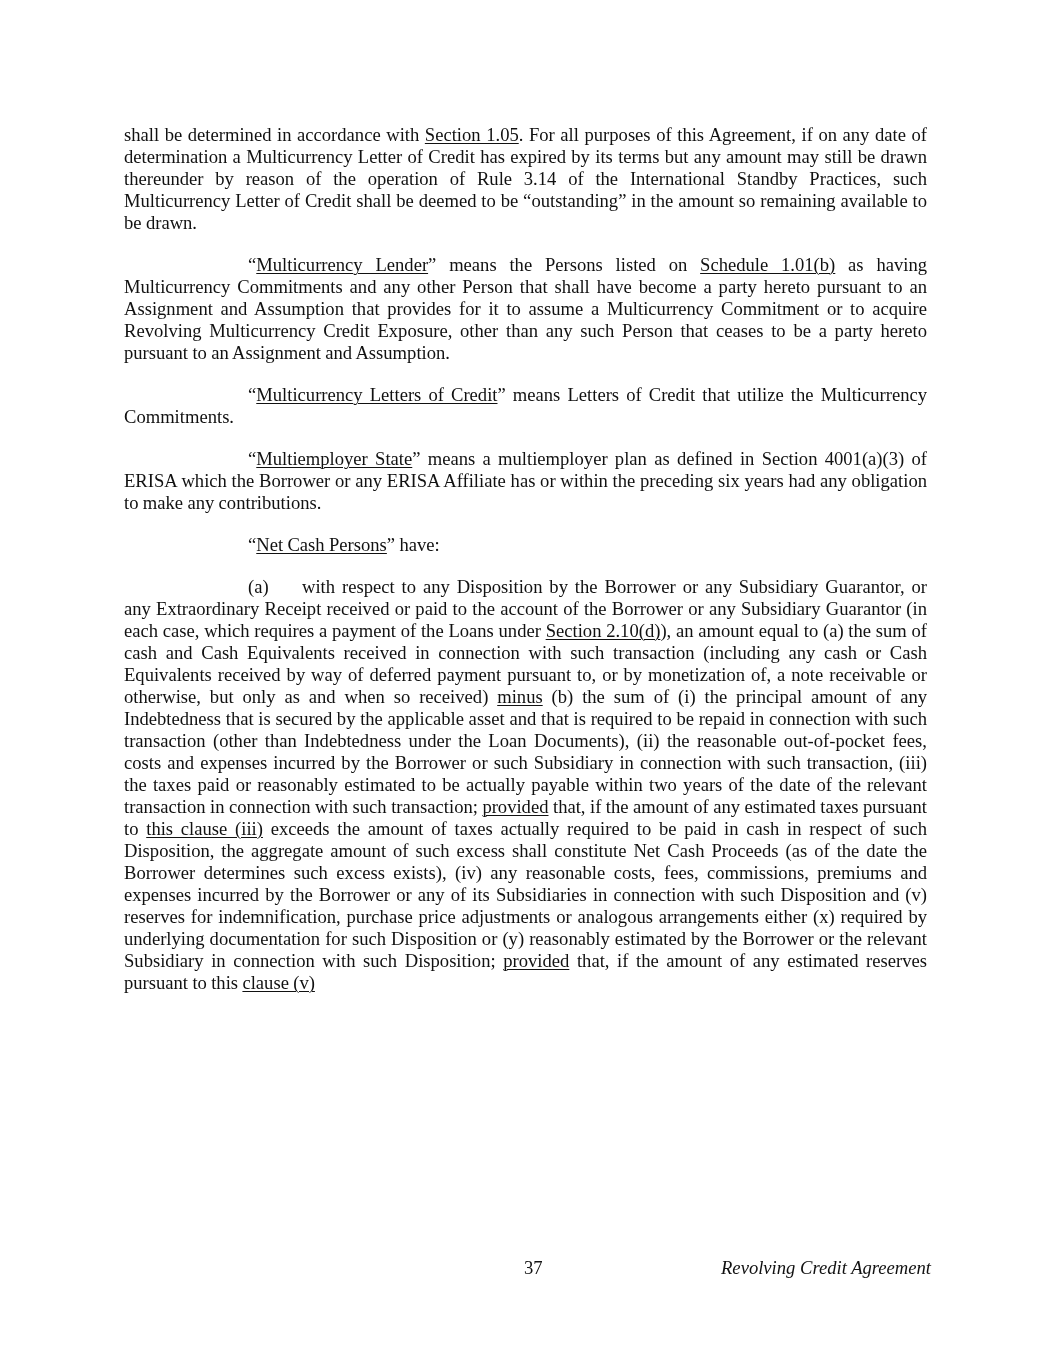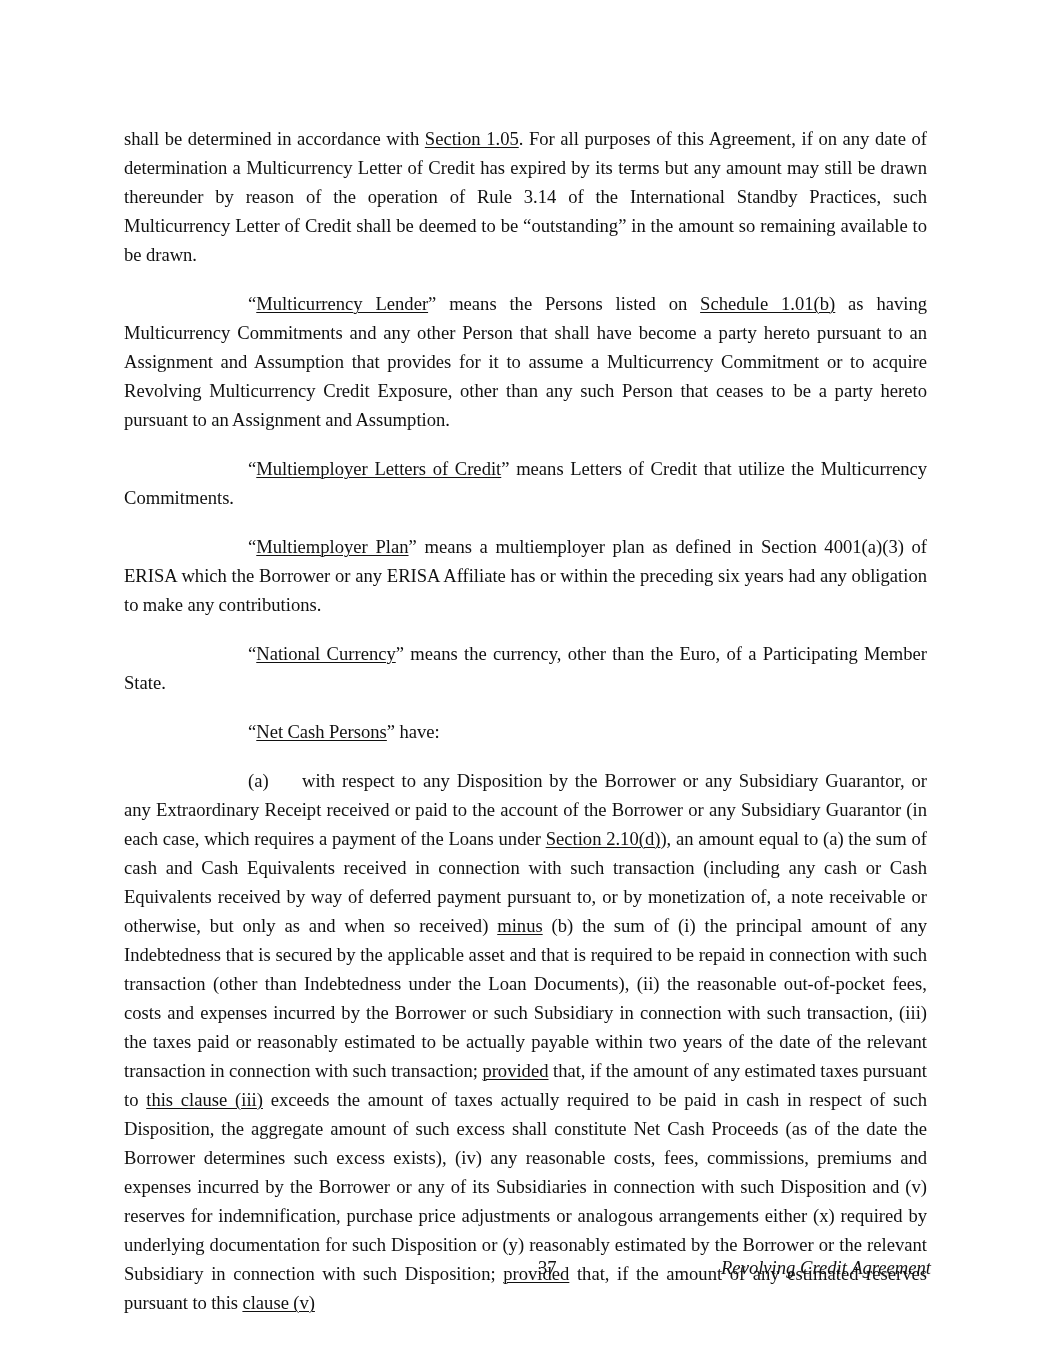--- a/index.html
+++ b/index.html
@@ -17,21 +17,21 @@
     }
     .page {
       position: absolute;
       left: 124px;
       top: 124px;
       width: 807px;
     }
     .para {
       margin: 0 4px 20px 0;
       font-size: 18.6px;
-      line-height: 29px;
+      line-height: 22px;
       text-align: justify;
       text-justify: inter-word;
       hyphens: none;
       word-spacing: -0.3px;
     }
     .para.indent {
       text-indent: 124px;
     }
     .para.first {
       margin-bottom: 20px;
@@ -50,41 +50,40 @@
       position: absolute;
       top: 1256px;
       left: 124px;
       width: 807px;
       height: 26px;
       font-size: 18.6px;
       line-height: 24px;
     }
     .footer .page-number {
       position: absolute;
-      left: 414px;
+      left: 400px;
       top: 0;
     }
     .footer .doc-title {
       position: absolute;
       right: 0;
       top: 0;
       font-style: italic;
       text-align: right;
     }
   </style>
 </head>
 <body>
 
 <div class="page">
   <div id="paragraphs">
       <p class="para first"><span>shall be determined in accordance with </span><span class="u">Section 1.05</span><span>.  For all purposes of this Agreement, if on any date of determination a Multicurrency Letter of Credit has expired by its terms but any amount may still be drawn thereunder by reason of the operation of Rule 3.14 of the International Standby Practices, such Multicurrency Letter of Credit shall be deemed to be “outstanding” in the amount so remaining available to be drawn.</span></p>
       <p class="para indent"><span>“</span><span class="u">Multicurrency Lender</span><span>” means the Persons listed on </span><span class="u">Schedule 1.01(b)</span><span> as having Multicurrency Commitments and any other Person that shall have become a party hereto pursuant to an Assignment and Assumption that provides for it to assume a Multicurrency Commitment or to acquire Revolving Multicurrency Credit Exposure, other than any such Person that ceases to be a party hereto pursuant to an Assignment and Assumption.</span></p>
-      <p class="para indent"><span>“</span><span class="u">Multiemployer Letters of Credit</span><span>” means Letters of Credit that utilize the Multicurrency Commitments.</span></p>
-      <p class="para indent"><span>“</span><span class="u">Multiemployer Plan</span><span>” means a multiemployer plan as defined in Section&nbsp;4001(a)(3) of ERISA which the Borrower or any ERISA Affiliate has or within the preceding six years had any obligation to make any contributions.</span></p>
-      <p class="para indent"><span>“</span><span class="u">National Currency</span><span>” means the currency, other than the Euro, of a Participating Member State.</span></p>
+      <p class="para indent"><span>“</span><span class="u">Multicurrency Letters of Credit</span><span>” means Letters of Credit that utilize the Multicurrency Commitments.</span></p>
+      <p class="para indent"><span>“</span><span class="u">Multiemployer State</span><span>” means a multiemployer plan as defined in Section&nbsp;4001(a)(3) of ERISA which the Borrower or any ERISA Affiliate has or within the preceding six years had any obligation to make any contributions.</span></p>
       <p class="para indent"><span>“</span><span class="u">Net Cash Persons</span><span>” have:</span></p>
       <p class="para indent"><span class="tab">(a)</span><span>with respect to any Disposition by the Borrower or any Subsidiary Guarantor, or any Extraordinary Receipt received or paid to the account of the Borrower or any Subsidiary Guarantor (in each case, which requires a payment of the Loans under </span><span class="u">Section 2.10(d)</span><span>), an amount equal to (a) the sum of cash and Cash Equivalents received in connection with such transaction (including any cash or Cash Equivalents received by way of deferred payment pursuant to, or by monetization of, a note receivable or otherwise, but only as and when so received) </span><span class="u">minus</span><span> (b) the sum of (i) the principal amount of any Indebtedness that is secured by the applicable asset and that is required to be repaid in connection with such transaction (other than Indebtedness under the Loan Documents), (ii) the reasonable out-of-pocket fees, costs and expenses incurred by the Borrower or such Subsidiary in connection with such transaction, (iii) the taxes paid or reasonably estimated to be actually payable within two years of the date of the relevant transaction in connection with such transaction; </span><span class="u">provided</span><span> that, if the amount of any estimated taxes pursuant to </span><span class="u">this clause (iii)</span><span> exceeds the amount of taxes actually required to be paid in cash in respect of such Disposition, the aggregate amount of such excess shall constitute Net Cash Proceeds (as of the date the Borrower determines such excess exists), (iv) any reasonable costs, fees, commissions, premiums and expenses incurred by the Borrower or any of its Subsidiaries in connection with such Disposition and (v) reserves for indemnification, purchase price adjustments or analogous arrangements either (x) required by underlying documentation for such Disposition or (y) reasonably estimated by the Borrower or the relevant Subsidiary in connection with such Disposition; </span><span class="u">provided</span><span> that, if the amount of any estimated reserves pursuant to this </span><span class="u">clause (v)</span></p>
     </div>
 </div>
 
 <div class="footer">
   <span class="page-number">37</span>
   <span class="doc-title">Revolving Credit Agreement</span>
 </div>
 

